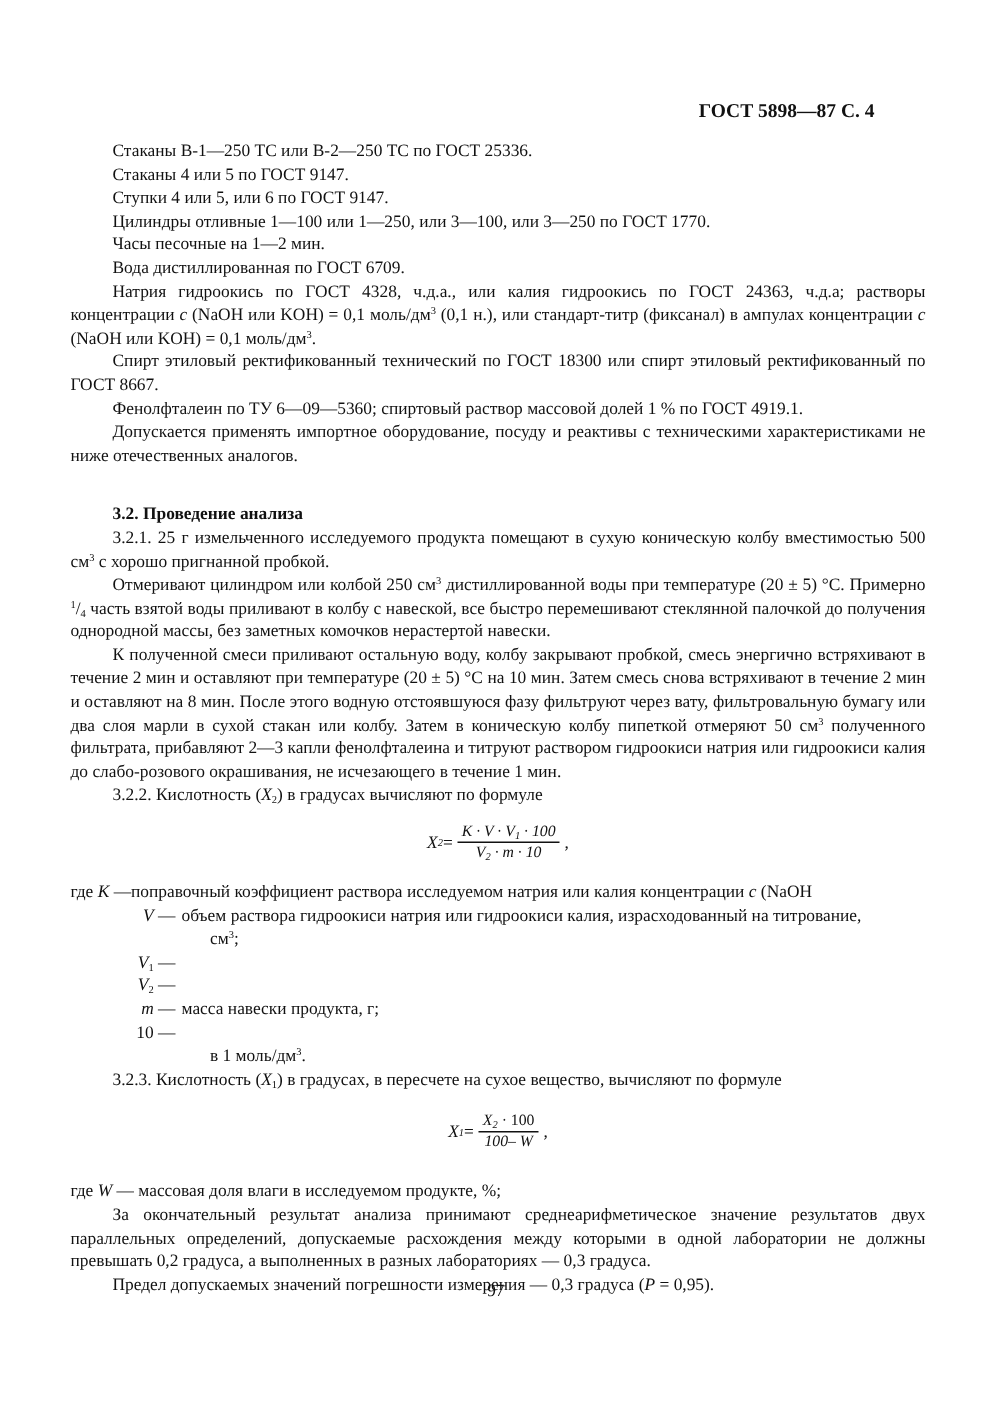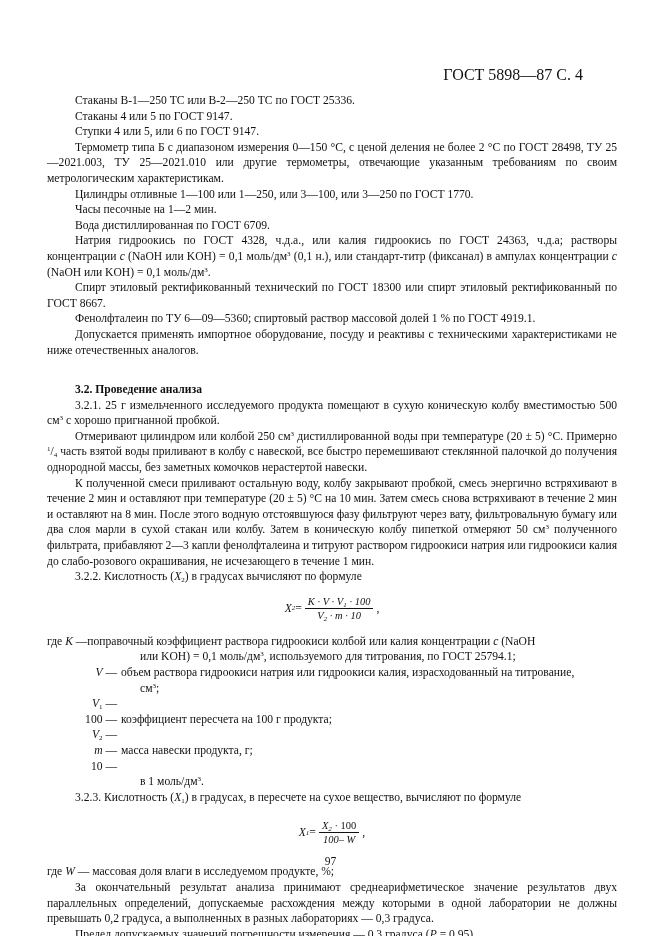--- a/index.html
+++ b/index.html
@@ -1,19 +1,19 @@
 <!DOCTYPE html>
 <html><head>
 <meta charset="utf-8">
 <style>
   html, body { margin: 0; padding: 0; background: #ffffff; }
   body { width: 661px; height: 936px; position: relative; overflow: hidden;
          font-family: "Liberation Serif", serif; color: #111; }
   .page { position: absolute; left: 0; top: 0; width: 661px; height: 936px; }
-  .hdr { position: absolute; top: 66px; right: 78px; font-weight: normal; font-size: 16px; }
+  .hdr { position: absolute; top: 66px; right: 78px; font-weight: bold; font-size: 13px; }
   .body { position: absolute; left: 47px; top: 93px; width: 570px; font-size: 11.6px; line-height: 15.6px; }
   p { margin: 0; text-align: justify; text-indent: 28px; }
   p.noind { text-indent: 0; }
   p.bold { font-weight: bold; margin-top: 24px; }
   sup { font-size: 7px; line-height: 0; vertical-align: 4px; }
   sub { font-size: 7px; line-height: 0; vertical-align: -2px; }
   i { font-style: italic; }
   .formula { display: flex; justify-content: center; align-items: center; margin: 10px 0 12px 0; font-style: italic; }
   .fx { display: flex; align-items: center; }
   .frac { display: inline-flex; flex-direction: column; align-items: center; margin: 0 3px; font-size: 10.5px; line-height: 13px; }
@@ -30,21 +30,20 @@
 </head>
 <body>
 
 <div class="page">
   <div class="hdr">ГОСТ 5898—87 С. 4</div>
 
   <div class="body">
     <p>Стаканы В-1—250 ТС или В-2—250 ТС по ГОСТ 25336.</p>
     <p>Стаканы 4 или 5 по ГОСТ 9147.</p>
     <p>Ступки 4 или 5, или 6 по ГОСТ 9147.</p>
-    <p>Термометр типа Б с диапазоном измерения 0—150 °С, с ценой деления не более 2 °С по ГОСТ 28498, ТУ 25—2021.003, ТУ 25—2021.010 или другие термометры, отвечающие указанным требованиям по своим метрологическим характеристикам.</p>
     <p>Цилиндры отливные 1—100 или 1—250, или 3—100, или 3—250 по ГОСТ 1770.</p>
     <p>Часы песочные на 1—2 мин.</p>
     <p>Вода дистиллированная по ГОСТ 6709.</p>
     <p><span>Натрия гидроокись по ГОСТ 4328, ч.д.а., или калия гидроокись по ГОСТ 24363, ч.д.а; растворы концентрации </span><i>c</i><span> (NaOH или KOH) = 0,1 моль/дм</span><sup>3</sup><span> (0,1 н.), или стандарт-титр (фиксанал) в ампулах концентрации </span><i>c</i><span> (NaOH или KOH) = 0,1 моль/дм</span><sup>3</sup><span>.</span></p>
     <p>Спирт этиловый ректификованный технический по ГОСТ 18300 или спирт этиловый ректификованный по ГОСТ 8667.</p>
     <p>Фенолфталеин по ТУ 6—09—5360; спиртовый раствор массовой долей 1 % по ГОСТ 4919.1.</p>
     <p>Допускается применять импортное оборудование, посуду и реактивы с техническими характеристиками не ниже отечественных аналогов.</p>
     <p class="bold">3.2. Проведение анализа</p>
     <p><span>3.2.1. 25 г измельченного исследуемого продукта помещают в сухую коническую колбу вместимостью 500 см</span><sup>3</sup><span> с хорошо пригнанной пробкой.</span></p>
     <p><span>Отмеривают цилиндром или колбой 250 см</span><sup>3</sup><span> дистиллированной воды при температуре (20 ± 5) °С. Примерно </span><sup>1</sup>/<sub>4</sub><span> часть взятой воды приливают в колбу с навеской, все быстро перемешивают стеклянной палочкой до получения однородной массы, без заметных комочков нерастертой навески.</span></p>
@@ -60,38 +59,33 @@
           <span class="num"><span>K · V · V</span><sub>1</sub><span> · 100</span></span>
           <span class="den"><span>V</span><sub>2</sub><span> · m · 10</span></span>
         </span>
           <span class="upr"> ,</span>
         </span>
     </div>
 
     <div class="legend">
       <div class="lrow">
         <span class="lsym" style="width:auto;text-align:center;"><span>где </span><i>K</i><span> — </span></span>
-        <span class="ltxt" style="padding-left:0"><span>поправочный коэффициент раствора гидроокиси колбой или калия концентрации </span><i>c</i><span> (NaOH</span></span>
+        <span class="ltxt" style="padding-left:0"><span>поправочный коэффициент раствора исследуемом натрия или калия концентрации </span><i>c</i><span> (NaOH</span></span>
       </div>
-      <div class="lcont" style="padding-left:93px"><span>или KOH) = 0,1 моль/дм</span><sup>3</sup><span>, используемого для титрования, по ГОСТ 25794.1;</span></div>
 
       <div class="lrow">
         <span class="lsym"><i>V</i><span> — </span></span>
         <span class="ltxt">объем раствора гидроокиси натрия или гидроокиси калия, израсходованный на титрование,</span>
       </div>
       <div class="lcont" style="padding-left:93px"><span>см</span><sup>3</sup><span>;</span></div>
 
       <div class="lrow">
         <span class="lsym"><i>V</i><sub>1</sub><span> — </span></span>
       </div>
 
-      <div class="lrow">
-        <span class="lsym"><span>100</span><span> — </span></span>
-        <span class="ltxt">коэффициент пересчета на 100 г продукта;</span>
-      </div>
 
       <div class="lrow">
         <span class="lsym"><i>V</i><sub>2</sub><span> — </span></span>
       </div>
 
       <div class="lrow">
         <span class="lsym"><i>m</i><span> — </span></span>
         <span class="ltxt">масса навески продукта, г;</span>
       </div>
 

